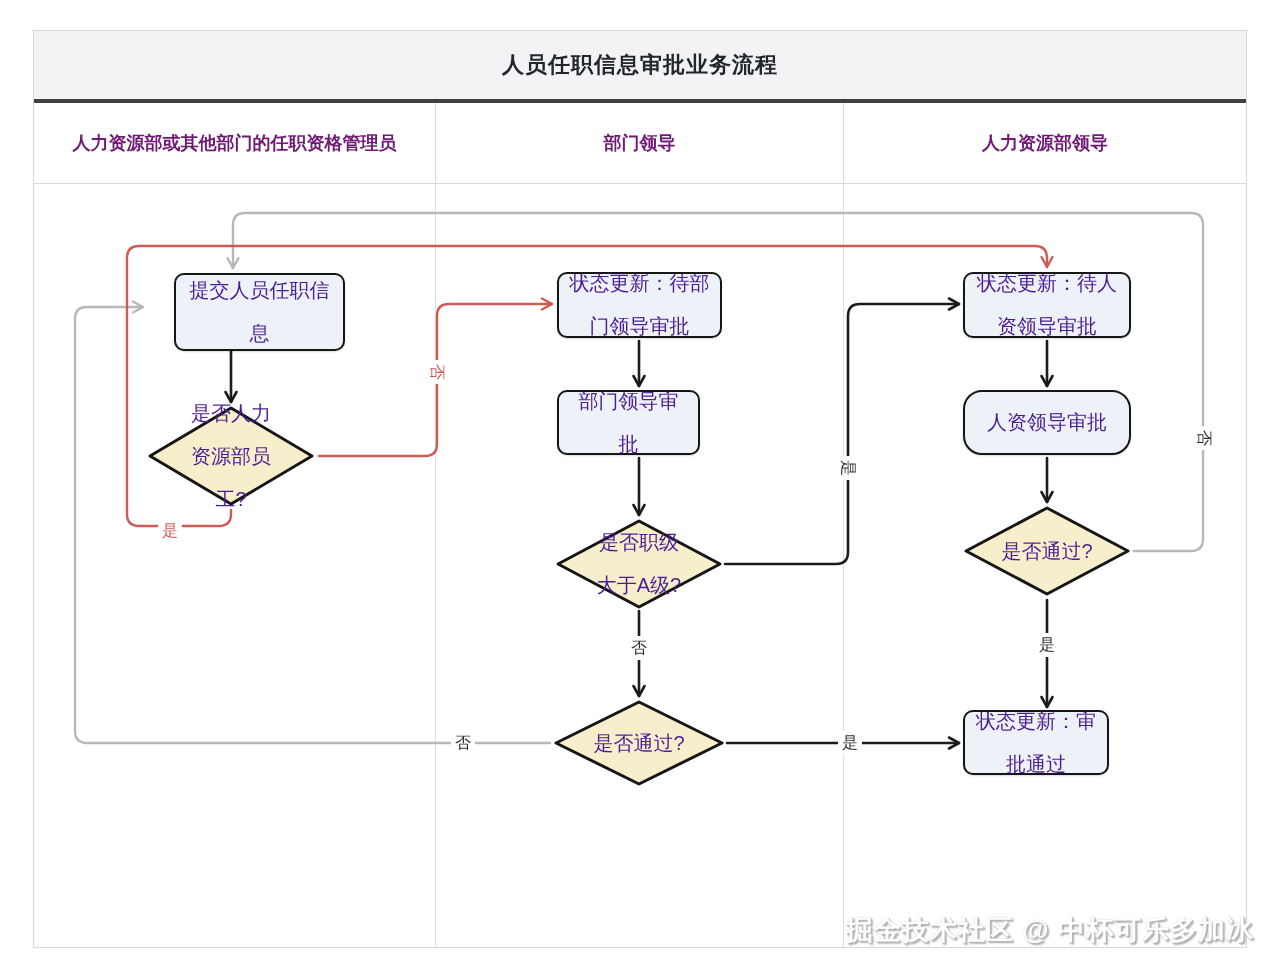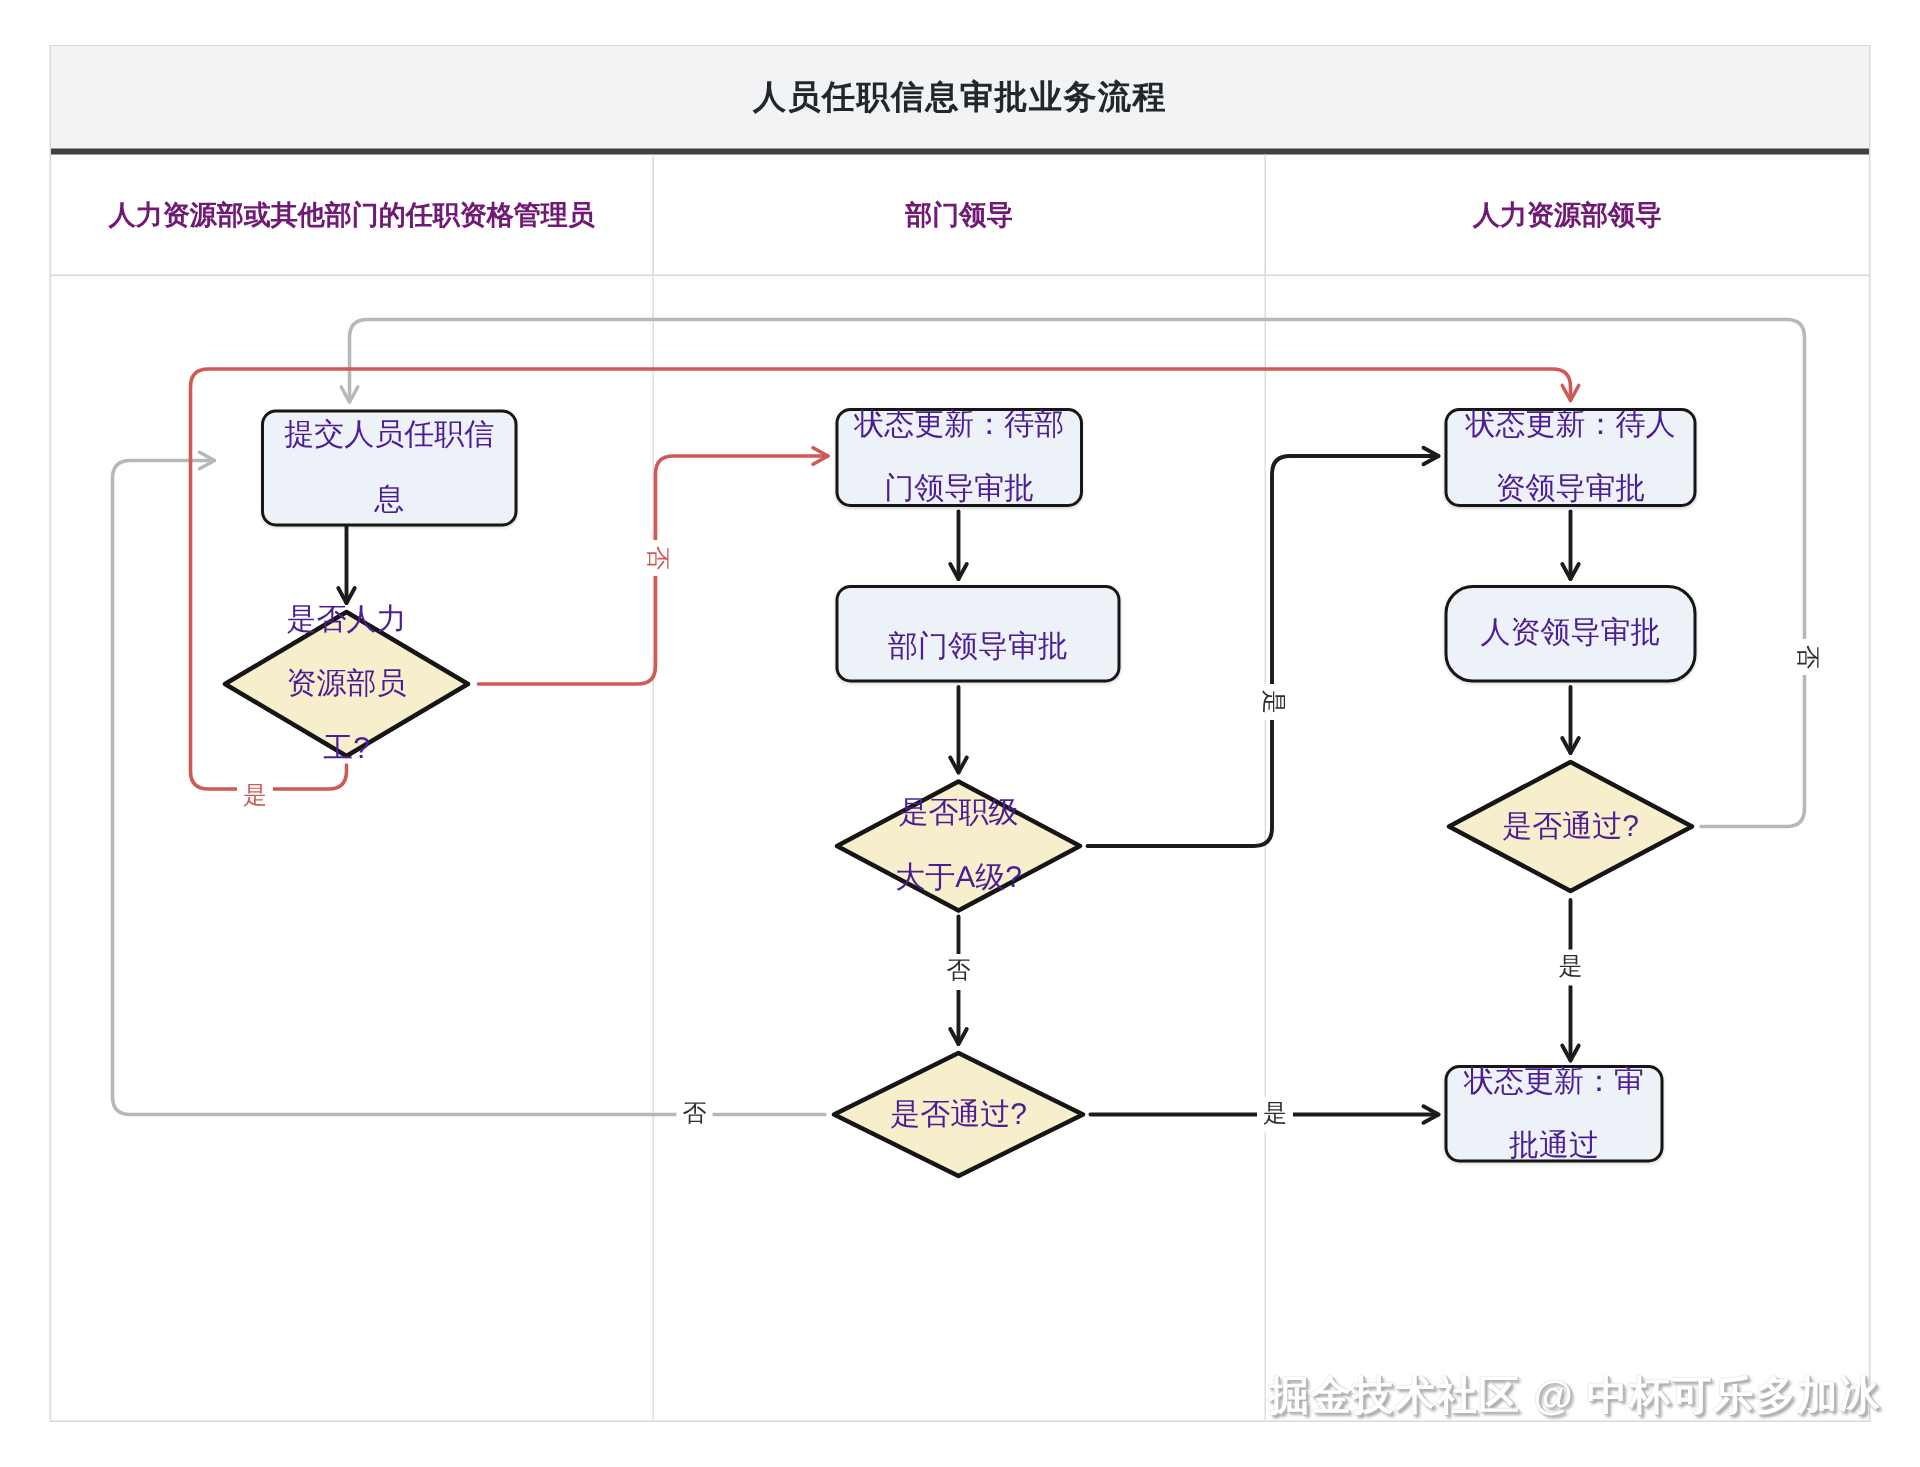--- a/index.html
+++ b/index.html
@@ -99,21 +99,21 @@
   <div class="node diamond" style="left:147px;top:406px;width:168px;height:100px;">
     <svg viewBox="0 0 168 100">
       <polygon points="84,2 165,50 84,98 3,50" fill="#f7eecb" stroke="#161616" stroke-width="3" stroke-linejoin="round"></polygon>
     </svg>
     <div class="dlabel" style="width:82px;">是否人力资源部员工?</div>
   </div>
 
   <div class="node box" style="left:557px;top:272px;width:165px;height:66px;">
     <span>状态更新：待部门领导审批</span>
   </div>
-  <div class="node box" style="left:557px;top:390px;width:190px;height:65px;align-items:flex-end;">
+  <div class="node box" style="left:557px;top:390px;width:143px;height:65px;">
     <span>部门领导审批</span>
   </div>
   <div class="node diamond" style="left:555px;top:519px;width:168px;height:90px;">
     <svg viewBox="0 0 168 90">
       <polygon points="84,2 165,45 84,88 3,45" fill="#f7eecb" stroke="#161616" stroke-width="3" stroke-linejoin="round"></polygon>
     </svg>
     <div class="dlabel" style="width:86px;">是否职级大于A级?</div>
   </div>
   <div class="node diamond" style="left:553px;top:700px;width:172px;height:86px;">
     <svg viewBox="0 0 172 86">

